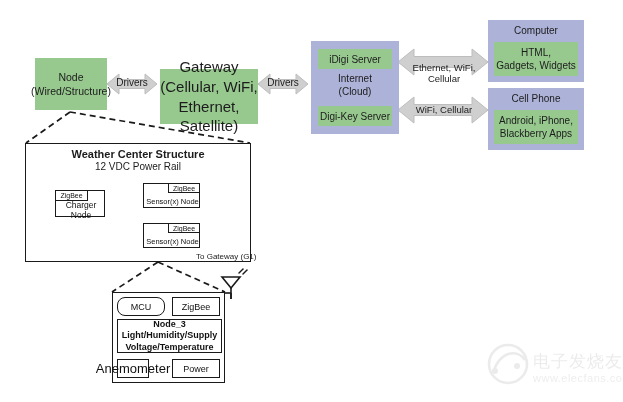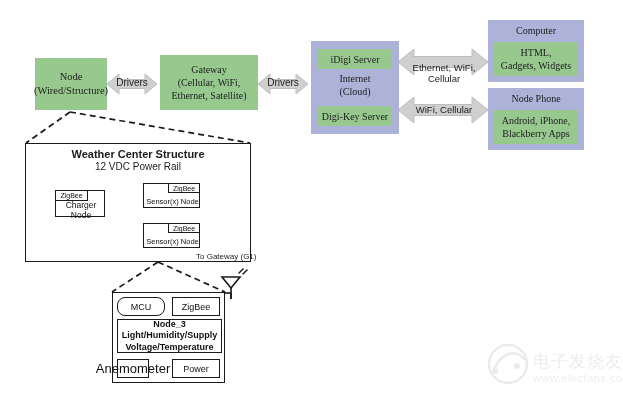--- a/index.html
+++ b/index.html
@@ -7,21 +7,21 @@
   body{
     font-family:"Liberation Sans","DejaVu Sans",sans-serif;
     -webkit-font-smoothing:antialiased;
   }
   #canvas{
     position:relative;
     width:623px;height:402px;
     background:#ffffff;
     overflow:hidden;
   }
-  .box{position:absolute;box-sizing:border-box;display:flex;align-items:center;justify-content:center;text-align:center;font-family:Liberation Serif, serif;}
+  .box{position:absolute;box-sizing:border-box;display:flex;align-items:center;justify-content:center;text-align:center;}
   .green{background:#97c98f;color:#1c1c1c;}
   .lav{background:#adb2d8;color:#1c1c1c;}
   .lbl{position:absolute;color:#1c1c1c;text-align:center;line-height:1.18;}
   .wireframe{position:absolute;box-sizing:border-box;border:1.6px solid #1a1a1a;background:#fff;}
   .innerbox{position:absolute;box-sizing:border-box;border:1.4px solid #1a1a1a;background:#fff;display:flex;align-items:center;justify-content:center;text-align:center;color:#111;}
   .bold{font-weight:bold;}
   svg.layer{position:absolute;left:0;top:0;width:623px;height:402px;pointer-events:none;}
   .wm{position:absolute;opacity:.5;}
 </style>
 </head>
@@ -122,21 +122,21 @@
 
   <div class="box green" style="left:35px;top:58px;width:72px;height:52px;font-size:10.5px;line-height:1.35;">
     <div>
       <div>Node</div>
       <div>(Wired/Structure)</div>
     </div>
   </div>
 
   <div class="lbl" style="left:107px;top:77px;width:50px;font-size:10px;">Drivers</div>
 
-  <div class="box green" style="left:160px;top:55px;width:98px;height:55px;font-size:10px;line-height:1.32;">
+  <div class="box green" style="left:160px;top:69px;width:98px;height:55px;font-size:15px;line-height:1.32;">
     <div>
       <div>Gateway</div>
       <div>(Cellular, WiFi,</div>
       <div>Ethernet, Satellite)</div>
     </div>
   </div>
 
   <div class="lbl" style="left:258px;top:77px;width:50px;font-size:10px;">Drivers</div>
 
   <div class="box lav" style="left:311px;top:41px;width:88px;height:93px;display:block;">
@@ -163,21 +163,21 @@
     <div style="position:absolute;left:0;top:5px;width:96px;text-align:center;font-size:10px;">Computer</div>
     <div class="box green" style="left:6px;top:22px;width:84px;height:34px;font-size:10px;line-height:1.3;position:absolute;">
       <div>
         <div>HTML,</div>
         <div>Gadgets, Widgets</div>
       </div>
     </div>
   </div>
 
   <div class="box lav" style="left:488px;top:88px;width:96px;height:62px;display:block;">
-    <div style="position:absolute;left:0;top:5px;width:96px;text-align:center;font-size:10px;">Node Phone</div>
+    <div style="position:absolute;left:0;top:5px;width:96px;text-align:center;font-size:10px;">Cell Phone</div>
     <div class="box green" style="left:6px;top:22px;width:84px;height:34px;font-size:10px;line-height:1.3;position:absolute;">
       <div>
         <div>Android, iPhone,</div>
         <div>Blackberry Apps</div>
       </div>
     </div>
   </div>
 
   <div class="wireframe" style="left:25px;top:143px;width:226px;height:119px;"></div>
 

